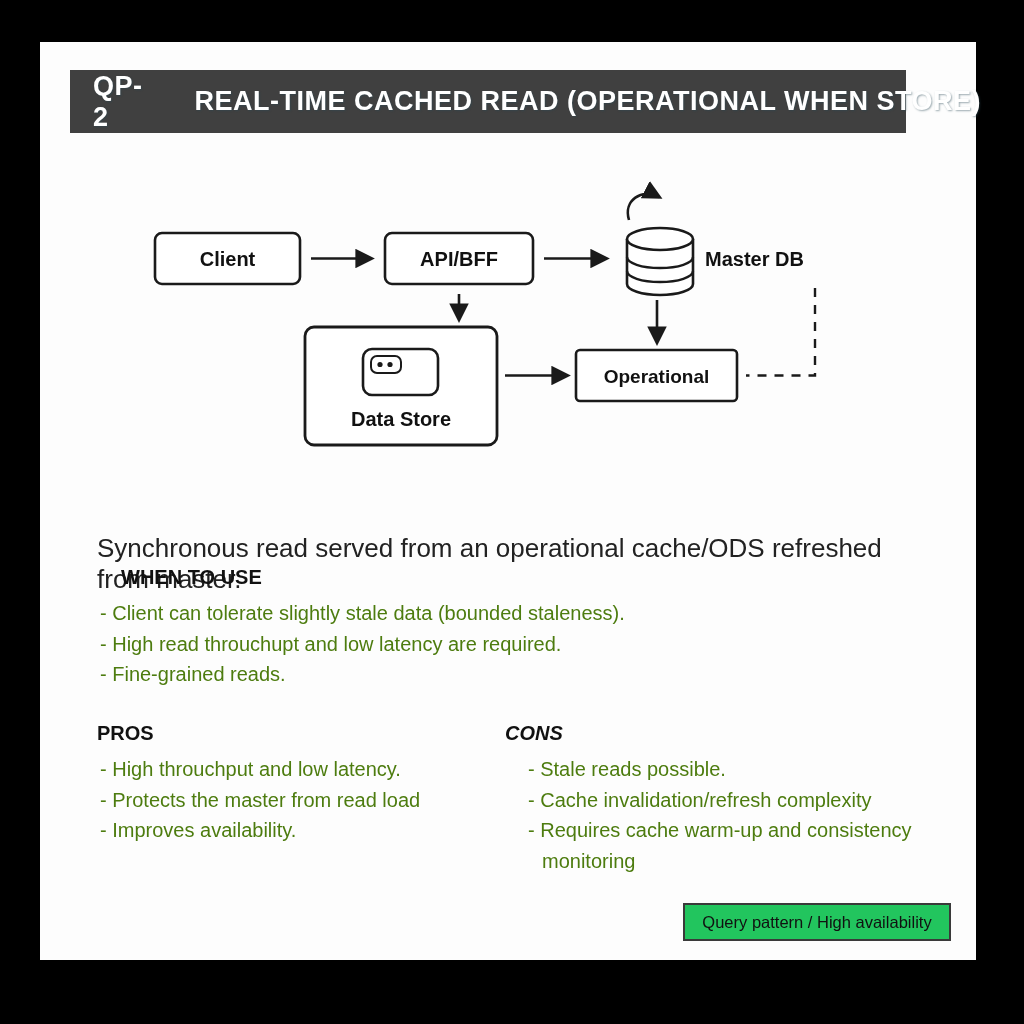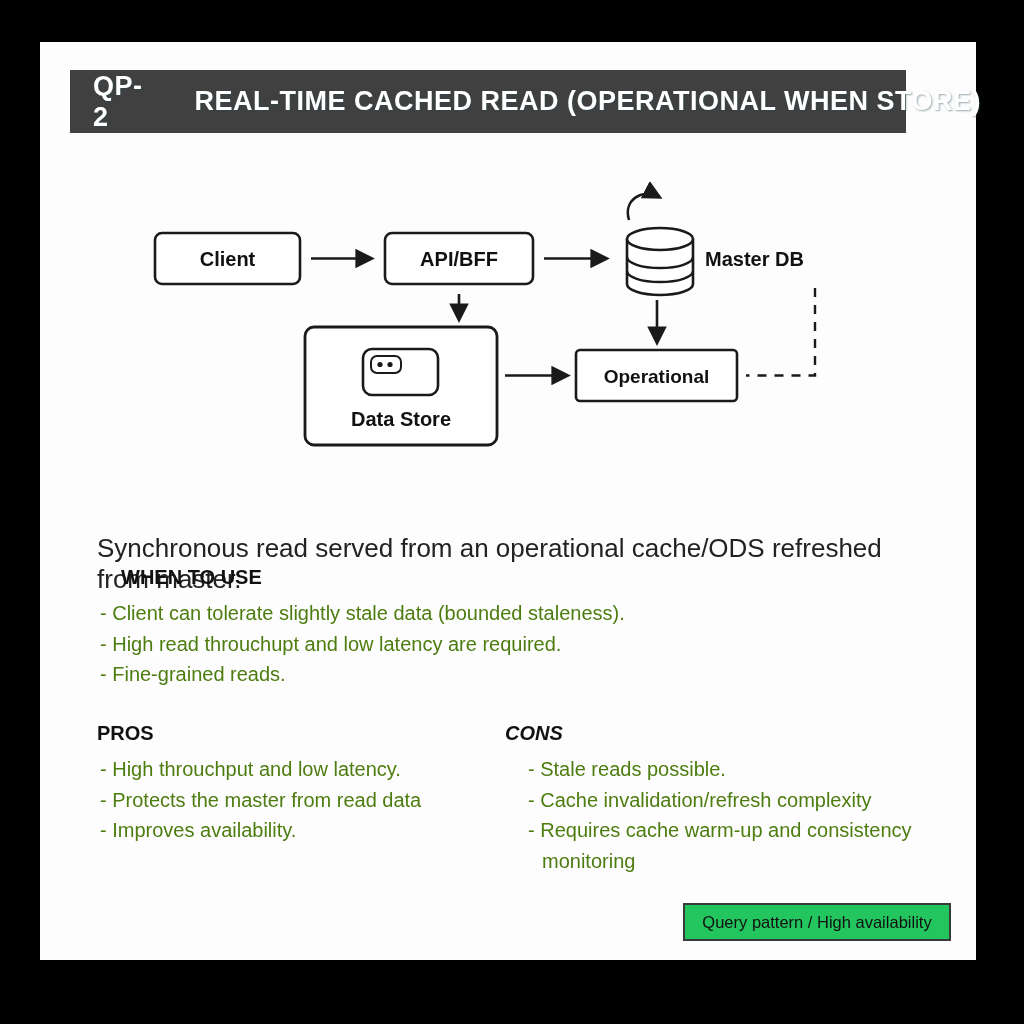--- a/index.html
+++ b/index.html
@@ -110,21 +110,21 @@
   <div class="section-heading" style="left:57px;top:524px;margin-left:24px;">WHEN TO USE</div>
   <div class="bullet-list" style="left:60px;top:556px;width:700px;">
     <div class="item">- Client can tolerate slightly stale data (bounded staleness).</div>
     <div class="item">- High read throuchupt and low latency are required.</div>
     <div class="item">- Fine-grained reads.</div>
   </div>
 
   <div class="section-heading" style="left:57px;top:680px;">PROS</div>
   <div class="bullet-list" style="left:60px;top:712px;width:370px;">
     <div class="item">- High throuchput and low latency.</div>
-    <div class="item">- Protects the master from read data</div>
+    <div class="item">- Protects the master from read load</div>
     <div class="item">- Improves availability.</div>
   </div>
 
   <div class="section-heading" style="left:465px;top:680px;font-style:italic;">CONS</div>
   <div class="bullet-list" style="left:468px;top:712px;width:415px;margin-left:20px;">
     <div class="item">- Stale reads possible.</div>
     <div class="item">- Cache invalidation/refresh complexity</div>
     <div class="item">- Requires cache warm-up and consistency monitoring</div>
   </div>
 

